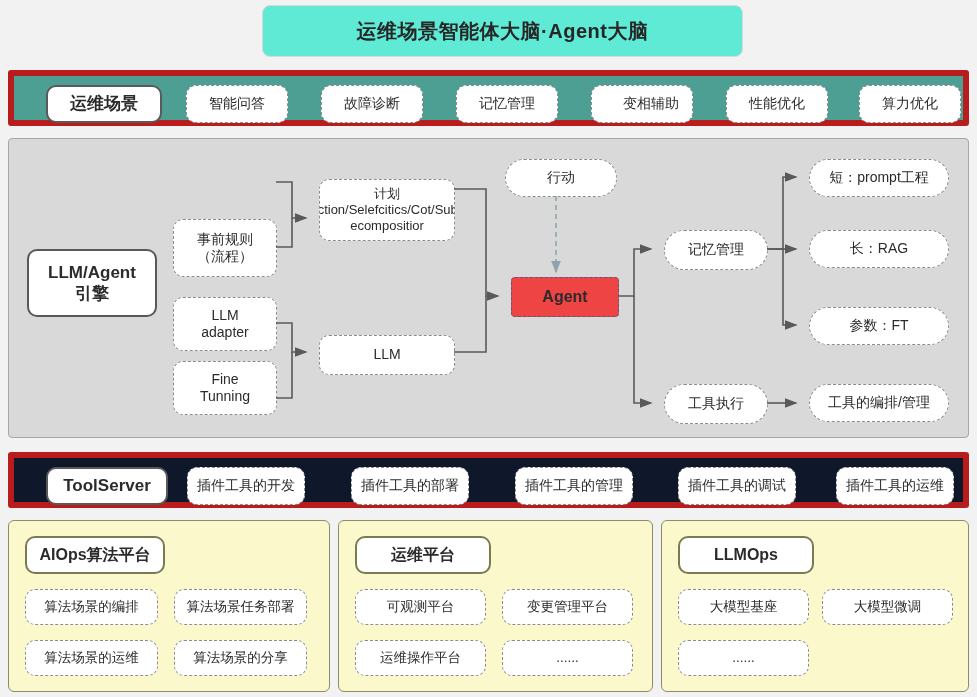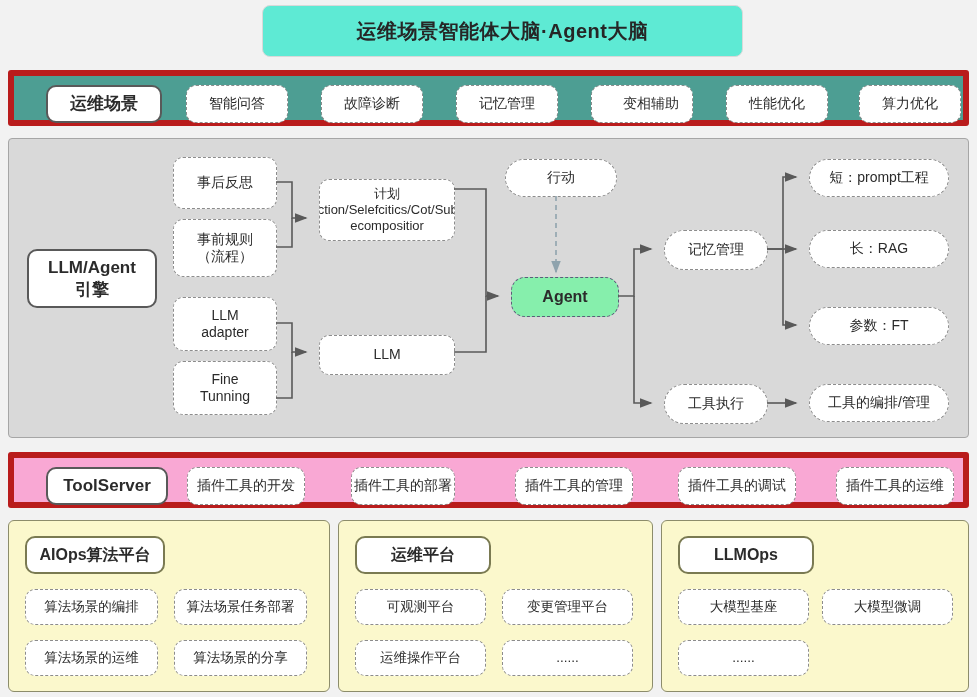--- a/index.html
+++ b/index.html
@@ -67,21 +67,21 @@
     border-radius: 3px;
   }
   #scenario-band {
     top: 70px;
     height: 56px;
     background: #4d9e93;
   }
   #toolserver-band {
     top: 452px;
     height: 56px;
-    background: #f9a8d4;
+    background: #0f172a;
   }
   .band .node {
     height: 38px;
     top: 9px;
   }
 
   
   #engine-panel {
     position: absolute;
     left: 8px;
@@ -89,23 +89,23 @@
     width: 961px;
     height: 300px;
     box-sizing: border-box;
     background: #d9d9d9;
     border: 1px solid #a6a6a6;
     border-radius: 4px;
   }
 
   
   #agent-node {
-    background: #86efac;
+    background: #ef4444;
     border: 1.5px dashed #5c5c7a;
-    border-radius: 14px;
+    border-radius: 4px;
     font-weight: bold;
     font-size: 16px;
   }
 
   
   .pill { border-radius: 22px; }
 
   
   .platform {
     position: absolute;
@@ -147,24 +147,23 @@
   <div class="node" style="left:172px; width:102px;">智能问答</div>
   <div class="node" style="left:307px; width:102px;">故障诊断</div>
   <div class="node" style="left:442px; width:102px;">记忆管理</div>
   <div class="node" style="left:577px; width:102px;padding-left:18px;">变相辅助</div>
   <div class="node" style="left:712px; width:102px;">性能优化</div>
   <div class="node" style="left:845px; width:102px;">算力优化</div>
 </div>
 
 <div id="engine-panel">
 
-  <div class="node solid" style="left:18px; top:110px; width:130px; height:59px;">LLM/Agent
+  <div class="node solid" style="left:18px; top:110px; width:130px; height:68px;">LLM/Agent
 引擎</div>
 
-  <div class="node" style="left:164px; top:18px; width:104px; height:52px;">事后反思</div>
   <div class="node" style="left:164px; top:80px; width:104px; height:58px;">事前规则
 （流程）</div>
   <div class="node" style="left:164px; top:158px; width:104px; height:54px;">LLM
 adapter</div>
   <div class="node" style="left:164px; top:222px; width:104px; height:54px;">Fine
 Tunning</div>
 
   <div class="node" style="left:310px; top:40px; width:136px; height:62px; overflow:hidden; font-size:13px; padding:0 10px;">计划
 Reflection/Selefcitics/Cot/Subgoad
 ecompositior</div>
@@ -213,21 +212,21 @@
     <path d="M767,403 L796,403" marker-end="url(#arw)"></path>
   </g>
 
   <path d="M556,196 L556,272" stroke="#8fa3ad" stroke-width="1.6" stroke-dasharray="5,4" fill="none" marker-end="url(#arwd)"></path>
 </svg>
 
 <div class="band" id="toolserver-band">
   <div class="node solid" style="left:32px; width:122px;">ToolServer</div>
 
   <div class="node" style="left:173px; width:118px;">插件工具的开发</div>
-  <div class="node" style="left:337px; width:104px;">插件工具的部署</div>
+  <div class="node" style="left:337px; width:118px;">插件工具的部署</div>
   <div class="node" style="left:501px; width:118px;">插件工具的管理</div>
   <div class="node" style="left:664px; width:118px;">插件工具的调试</div>
   <div class="node" style="left:822px; width:118px;">插件工具的运维</div>
 </div>
 
 <div class="platform" id="platform-aiops">
   <div class="node head" style="left:16px; top:15px; width:140px; height:38px;">AIOps算法平台</div>
   <div class="node" style="left:16px; top:68px; width:133px; height:36px;text-align:center;">算法场景的编排</div>
   <div class="node" style="left:165px; top:68px; width:133px; height:36px;">算法场景任务部署</div>
   <div class="node" style="left:16px; top:119px; width:133px; height:36px;">算法场景的运维</div>

